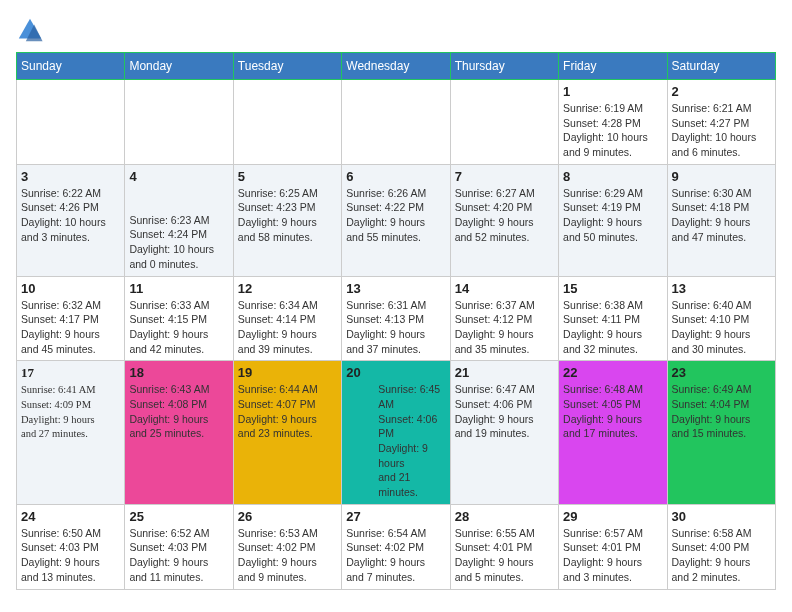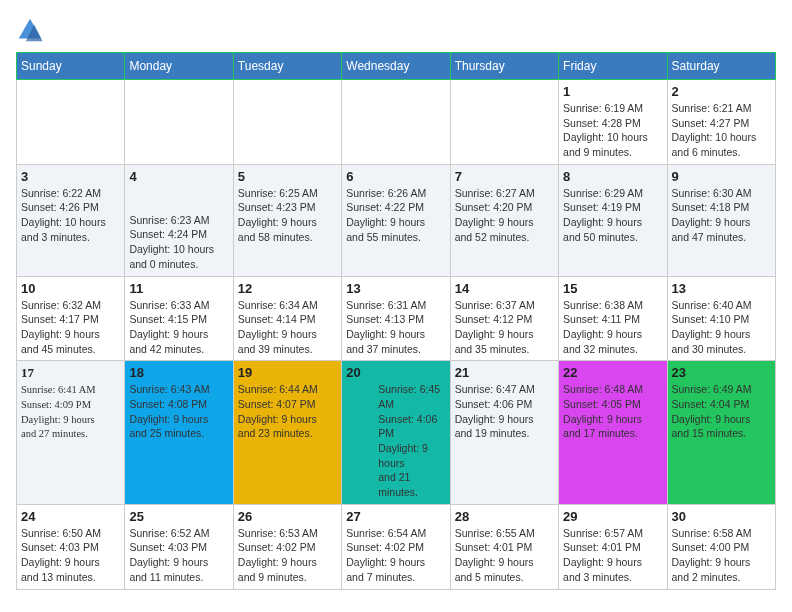--- a/index.html
+++ b/index.html
@@ -244,21 +244,21 @@
         </td>
       </tr>
       <tr>
         <td style="background: rgb(240, 244, 248); font-family: Liberation Serif, serif;">
           <span class="day-num">17</span>
           <div class="day-info" style="white-space: pre-line;">Sunrise: 6:41 AM
 Sunset: 4:09 PM
 Daylight: 9 hours
 and 27 minutes.</div>
         </td>
-        <td style="background: #0ea5e9;">
+        <td style="background: #ec4899;">
           <span class="day-num">18</span>
           <div class="day-info" style="white-space: pre-line;">Sunrise: 6:43 AM
 Sunset: 4:08 PM
 Daylight: 9 hours
 and 25 minutes.</div>
         </td>
         <td style="background: #eab308;">
           <span class="day-num">19</span>
           <div class="day-info" style="white-space: pre-line;">Sunrise: 6:44 AM
 Sunset: 4:07 PM

